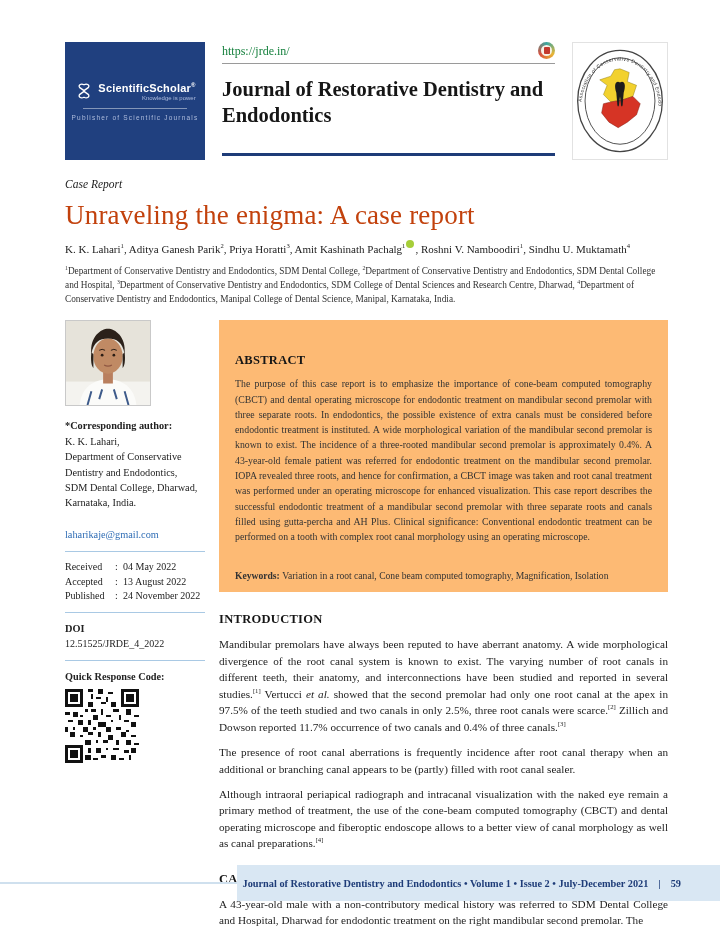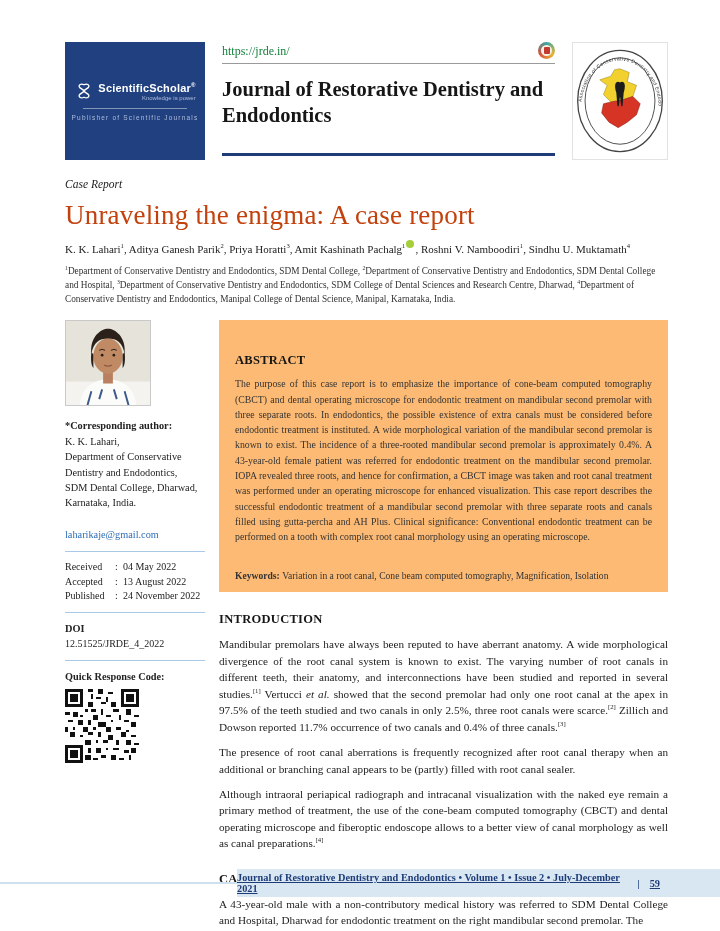--- a/index.html
+++ b/index.html
@@ -76,22 +76,22 @@
   .section-heading { font-size:12.5px; font-weight:bold; letter-spacing:.3px; color:#161616; }
   .abstract-body { font-size:9.8px; line-height:1.56; text-align:justify; color:#333; margin-top:8px; }
   .keywords { font-size:9.6px; color:#333; margin-top:26px; }
   .content h3.section-heading { margin-top:20px; }
   .body-text { margin-top:9px; }
   .body-text p { font-size:11.2px; line-height:1.47; text-align:justify; color:#1d1d1d; margin-bottom:9px; }
   .body-text sup { font-size:.6em; }
   .footer-bar-row { position:absolute; left:0; right:0; top:869px; height:28px; display:flex; align-items:center; }
   .footer-connector { width:237px; height:2px; background:#cfe0ee; }
   .footer-bar {
-    flex:1; height:28px; background:#d9e7f3; display:flex; align-items:center; justify-content:flex-end;
-    padding-right:60px; gap:10px; font-weight:bold; font-size:10.3px; color:#1e3c78;text-decoration:underline;
+    flex:1; height:36px; background:#d9e7f3; display:flex; align-items:center; justify-content:flex-end;
+    padding-right:39px; gap:10px; font-weight:bold; font-size:10.3px; color:#1e3c78;
   }
 </style>
 </head>
 <body>
 
 <div class="page">
 
   <div class="header">
     <div class="logo-box">
       <div class="logo-row">
@@ -282,21 +282,21 @@
     <div class="content">
       <div class="abstract-box">
         <h3 class="section-heading">ABSTRACT</h3>
         <div class="abstract-body">The purpose of this case report is to emphasize the importance of cone-beam computed tomography (CBCT) and dental operating microscope for endodontic treatment on mandibular second premolar with three separate roots. In endodontics, the possible existence of extra canals must be considered before endodontic treatment is instituted. A wide morphological variation of the mandibular second premolar is known to exist. The incidence of a three-rooted mandibular second premolar is approximately 0.4%. A 43-year-old female patient was referred for endodontic treatment on the mandibular second premolar. IOPA revealed three roots, and hence for confirmation, a CBCT image was taken and root canal treatment was performed under an operating microscope for enhanced visualization. This case report describes the successful endodontic treatment of a mandibular second premolar with three separate roots and canals filled using gutta-percha and AH Plus. Clinical significance: Conventional endodontic treatment can be performed on a tooth with complex root canal morphology using an operating microscope.</div>
         <div class="keywords"><b>Keywords: </b>Variation in a root canal, Cone beam computed tomography, Magnification, Isolation</div>
       </div>
 
       <h3 class="section-heading">INTRODUCTION</h3>
       <div class="body-text">
         <p>Mandibular premolars have always been reputed to have aberrant anatomy. A wide morphological divergence of the root canal system is known to exist. The varying number of root canals in different teeth, their anatomy, and interconnections have been studied and reported in several studies.<sup>[1]</sup> Vertucci <i>et al.</i> showed that the second premolar had only one root canal at the apex in 97.5% of the teeth studied and two canals in only 2.5%, three root canals were scarce.<sup>[2]</sup> Zillich and Dowson reported 11.7% occurrence of two canals and 0.4% of three canals.<sup>[3]</sup></p>
-        <p>The presence of root canal aberrations is frequently recognized after root canal therapy when an additional or branching canal appears to be (partly) filled with root canal sealer.</p>
+        <p>The presence of root canal aberrations is frequently incidence after root canal therapy when an additional or branching canal appears to be (partly) filled with root canal sealer.</p>
         <p>Although intraoral periapical radiograph and intracanal visualization with the naked eye remain a primary method of treatment, the use of the cone-beam computed tomography (CBCT) and dental operating microscope and fiberoptic endoscope allows to a better view of canal morphology as well as canal preparations.<sup>[4]</sup></p>
       </div>
 
       <h3 class="section-heading">CASE REPORT</h3>
       <div class="body-text">
         <p>A 43-year-old male with a non-contributory medical history was referred to SDM Dental College and Hospital, Dharwad for endodontic treatment on the right mandibular second premolar. The</p>
       </div>
     </div>
   </div>
 

